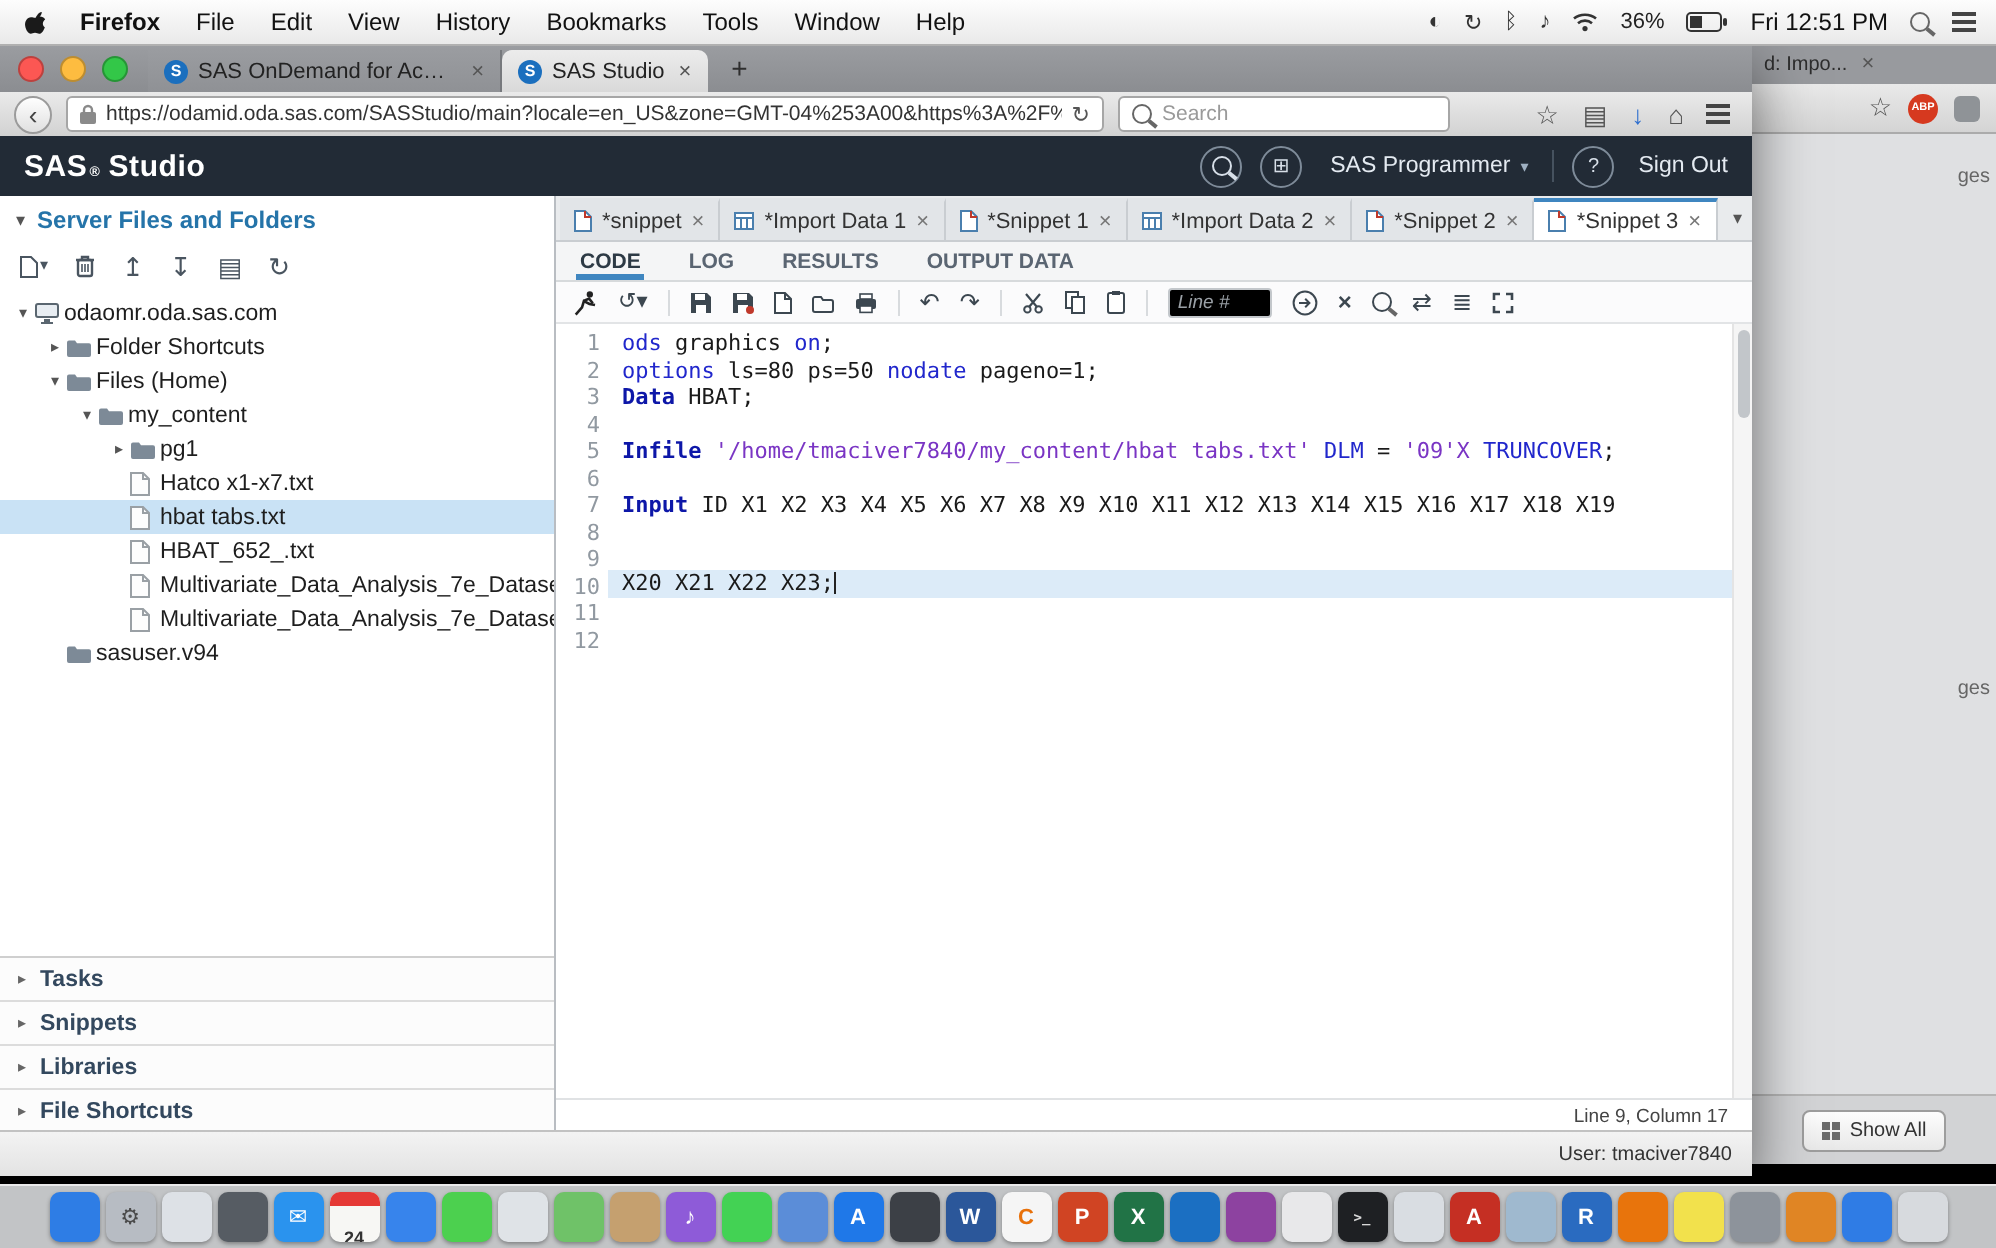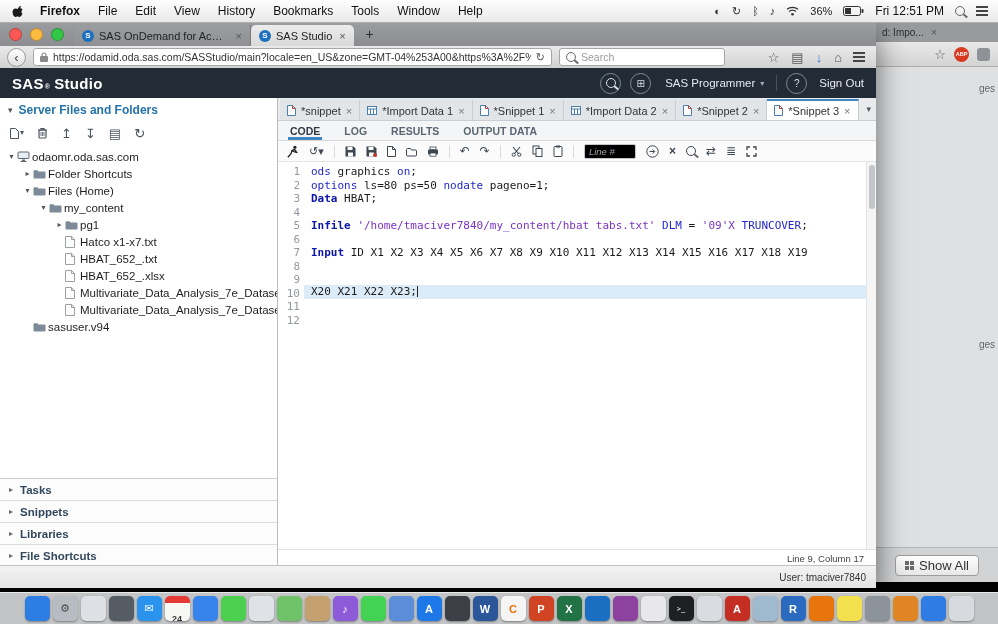--- a/index.html
+++ b/index.html
@@ -141,21 +141,21 @@
     display:flex;align-items:center;justify-content:flex-end;gap:8px;padding:0 8px;}
   .bg-star{color:#555;font-size:13px;}
   .abp{width:15px;height:15px;border-radius:50%;background:#d6391f;color:#fff;font-size:5.5px;font-weight:bold;
     display:flex;align-items:center;justify-content:center;}
   .bg-ext{width:13px;height:13px;border-radius:3px;background:#8f9397;}
   .bg-content{flex:1;position:relative;background:#dfe0e2;}
   .frag{position:absolute;right:3px;font-size:10px;color:#666;}
   .bg-bottom{height:34px;background:#d2d3d5;border-top:1px solid #b5b5b5;display:flex;align-items:center;
     justify-content:center;}
   .showall{height:19px;background:linear-gradient(#fdfdfd,#e8e8e8);border:1px solid #9d9d9d;border-radius:4px;
-    display:flex;align-items:center;gap:5px;padding:0 9px;font-size:13px;color:#333;}
+    display:flex;align-items:center;gap:5px;padding:0 9px;font-size:10px;color:#333;}
 
   
   .dock{position:absolute;left:0;right:0;bottom:0;height:31px;background:rgba(228,230,233,.85);
     border-top:1px solid rgba(255,255,255,.65);display:flex;align-items:center;justify-content:center;
     gap:3px;z-index:60;}
   .dicon{width:25px;height:25px;border-radius:5px;display:flex;align-items:center;justify-content:center;
     font-size:11px;font-weight:bold;color:#fff;box-shadow:0 1px 2px rgba(0,0,0,.35);position:relative;
     overflow:hidden;}
   .dicon[data-name="dock-icon-calendar"]::before{content:"";position:absolute;top:0;left:0;right:0;height:7px;
     background:#e53935;}
@@ -384,39 +384,39 @@
             <div class="trow" data-name="tree-item" style="padding-left: 54px;">
               <span class="tcaret" data-name="disclosure-caret"></span>
               <span class="ticon" data-name="file-icon">
                 <svg width="10" height="12" viewBox="0 0 10 12">
                   <path d="M.5.5h6l3 3v8h-9z" fill="#fdfdfd" stroke="#9aa0a5"></path>
                   <path d="M6.5.5v3h3" fill="none" stroke="#9aa0a5"></path>
                 </svg>
               </span>
               <span data-name="tree-item-label">Hatco x1-x7.txt</span>
             </div>
+            <div class="trow sel" data-name="tree-item" style="padding-left: 54px;">
+              <span class="tcaret" data-name="disclosure-caret"></span>
+              <span class="ticon" data-name="file-icon">
+                <svg width="10" height="12" viewBox="0 0 10 12">
+                  <path d="M.5.5h6l3 3v8h-9z" fill="#fdfdfd" stroke="#9aa0a5"></path>
+                  <path d="M6.5.5v3h3" fill="none" stroke="#9aa0a5"></path>
+                </svg>
+              </span>
+              <span data-name="tree-item-label">hbat tabs.txt</span>
+            </div>
             <div class="trow" data-name="tree-item" style="padding-left: 54px;">
               <span class="tcaret" data-name="disclosure-caret"></span>
               <span class="ticon" data-name="file-icon">
                 <svg width="10" height="12" viewBox="0 0 10 12">
                   <path d="M.5.5h6l3 3v8h-9z" fill="#fdfdfd" stroke="#9aa0a5"></path>
                   <path d="M6.5.5v3h3" fill="none" stroke="#9aa0a5"></path>
                 </svg>
               </span>
               <span data-name="tree-item-label">HBAT_652_.txt</span>
-            </div>
-            <div class="trow" data-name="tree-item" style="padding-left: 54px;">
-              <span class="tcaret" data-name="disclosure-caret"></span>
-              <span class="ticon" data-name="file-icon">
-                <svg width="10" height="12" viewBox="0 0 10 12">
-                  <path d="M.5.5h6l3 3v8h-9z" fill="#fdfdfd" stroke="#9aa0a5"></path>
-                  <path d="M6.5.5v3h3" fill="none" stroke="#9aa0a5"></path>
-                </svg>
-              </span>
-              <span data-name="tree-item-label">HBAT_652_.xlsx</span>
             </div>
             <div class="trow" data-name="tree-item" style="padding-left: 54px;">
               <span class="tcaret" data-name="disclosure-caret"></span>
               <span class="ticon" data-name="file-icon">
                 <svg width="10" height="12" viewBox="0 0 10 12">
                   <path d="M.5.5h6l3 3v8h-9z" fill="#fdfdfd" stroke="#9aa0a5"></path>
                   <path d="M6.5.5v3h3" fill="none" stroke="#9aa0a5"></path>
                 </svg>
               </span>
               <span data-name="tree-item-label">Multivariate_Data_Analysis_7e_Datasets_EXCE</span>

